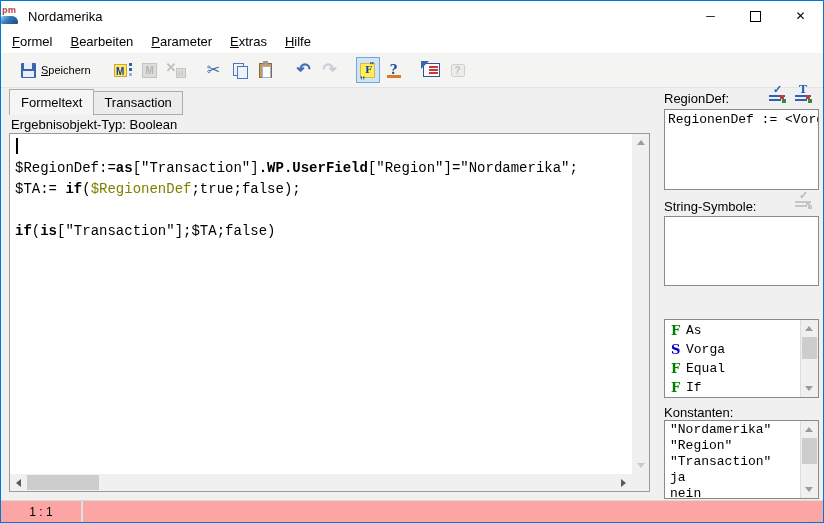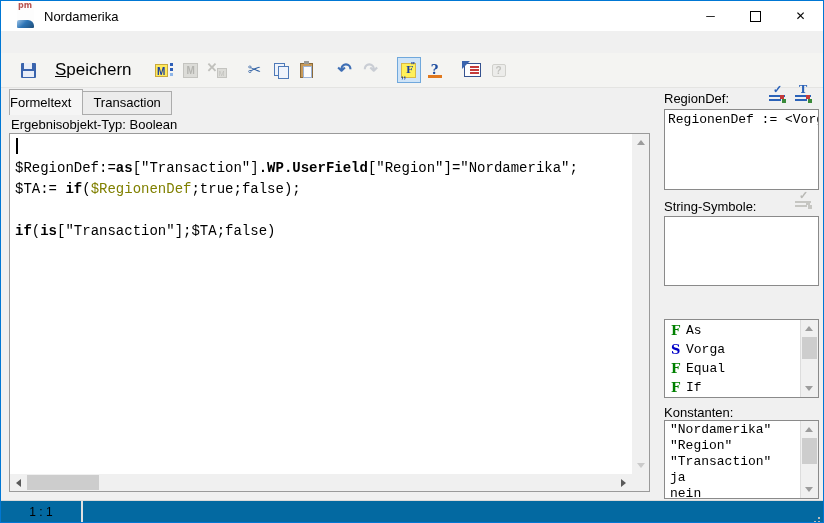--- a/index.html
+++ b/index.html
@@ -4,38 +4,38 @@
 <style>
   html,body{margin:0;padding:0;background:#fff;}
   #window{
     position:relative;width:824px;height:523px;box-sizing:border-box;
     border:1px solid #0077d4;background:#f0f0f0;
     font-family:"Liberation Sans",sans-serif;font-size:13px;color:#000;
     overflow:hidden;
   }
   
   .titlebar{position:absolute;left:0;top:0;right:0;height:30px;background:#fff;display:flex;align-items:center;}
-  .app-icon{width:17px;height:24px;margin-left:16px;position:relative;background:#fdfdfd;}
+  .app-icon{width:17px;height:15px;margin-left:0;position:relative;background:#fdfdfd;}
   .app-icon .pm{position:absolute;left:1px;top:-3px;font-size:8px;font-weight:bold;color:#b85450;font-family:"DejaVu Sans",sans-serif;}
   .app-icon .wave{position:absolute;left:0;bottom:0;width:17px;height:8px;background:linear-gradient(135deg,#9dc3e6 0%,#2e75b6 45%,#1f4e79 100%);border-radius:2px 6px 1px 1px;}
   .title-text{margin-left:10px;font-size:13px;}
   .win-controls{position:absolute;right:0;top:0;height:30px;display:flex;}
   .win-btn{width:45px;height:30px;display:flex;align-items:center;justify-content:center;font-size:12px;color:#000;}
   .max-glyph{width:9px;height:9px;border:1px solid #000;display:inline-block;}
   
   .menubar{position:absolute;top:30px;left:0;right:0;height:22px;background:#fff;display:flex;align-items:flex-end;padding-left:2px;}
   .menu-item{padding:3px 9px 4px 9px;font-size:13px;}
   .menu-item u{text-decoration:underline;}
   
   .toolbar{position:absolute;top:52px;left:0;right:0;height:34px;background:#f4f4f2;border-bottom:1px solid #e4e4e2;display:flex;align-items:center;padding-left:12px;}
   .tb-btn{height:26px;min-width:24px;display:flex;align-items:center;justify-content:center;margin:0 1px;border:1px solid transparent;box-sizing:border-box;}
   .tb-btn.with-label{padding:0 6px;}
   .tb-btn.active{background:#cfe4f7;border-color:#70a8dc;}
   .tb-gap{width:12px;}
-  .tb-label{margin-left:19px;font-size:17px;}
+  .tb-label{margin-left:5px;font-size:11px;}
   .tb-label u{text-decoration:underline;}
   
   .ic-floppy{width:15px;height:15px;position:relative;background:#3a64ad;border-radius:1px;}
   .ic-floppy::before{content:"";position:absolute;left:3px;top:0;width:8px;height:6px;background:#e9eef8;}
   .ic-floppy::after{content:"";position:absolute;left:2px;bottom:1px;width:11px;height:6px;background:#e9eef8;}
   .ic-macro-add{width:20px;height:15px;position:relative;}
   .ic-macro-add .mbox{position:absolute;left:0;top:1px;width:13px;height:13px;background:#ffe95c;border:1px solid #caa93c;color:#1b3f9e;font-weight:bold;font-size:10px;line-height:13px;text-align:center;box-sizing:border-box;}
   .ic-macro-add .dots{position:absolute;right:2px;top:0;width:3px;height:3px;background:#2e5fb8;box-shadow:0 5px 0 #2e5fb8,0 10px 0 #8fb6e8;}
   .ic-macro-gray{width:15px;height:15px;background:#dcdcd8;border:1px solid #c4c4c0;color:#b4b4b0;font-weight:bold;font-size:10px;line-height:13px;text-align:center;box-sizing:border-box;}
   .ic-macro-del{width:20px;height:15px;position:relative;color:#c0c0bc;}
@@ -59,21 +59,21 @@
   .ic-qcheck .q{color:#1f4ea0;font-weight:bold;font-size:13px;line-height:13px;font-family:"DejaVu Serif",serif;}
   .ic-qcheck .bar{position:absolute;left:1px;bottom:0;width:14px;height:3px;background:#e0781e;}
   .ic-book{width:17px;height:14px;position:relative;background:#fdfdfd;border:1px solid #35528f;box-sizing:border-box;}
   .ic-book::before{content:"";position:absolute;left:5px;top:2px;width:9px;height:2px;background:#c43a3a;box-shadow:0 3px 0 #c43a3a,0 6px 0 #c43a3a;}
   .ic-book::after{content:"";position:absolute;left:-3px;top:-3px;border:4px solid transparent;border-top-color:#3a64ad;border-left-color:#3a64ad;}
   .ic-qgray{width:14px;height:13px;background:#ececea;border:1px solid #d0d0cc;border-radius:2px;color:#c2c2be;font-weight:bold;font-size:10px;line-height:12px;text-align:center;box-sizing:border-box;}
   
   .tabs{position:absolute;left:8px;top:88px;display:flex;align-items:flex-end;}
   .tab{padding:3px 10px 4px 10px;border:1px solid #acacac;background:#ececec;border-left:none;font-size:13px;}
   .tab:first-child{border-left:1px solid #acacac;}
-  .tab.active{background:#f5f5f5;padding:5px 11px 5px 0;border-bottom:none;position:relative;z-index:2;}
+  .tab.active{background:#f5f5f5;padding:5px 11px 5px 11px;border-bottom:none;position:relative;z-index:2;}
   .result-type{position:absolute;left:10px;top:116px;font-size:13px;}
   
   .editor{position:absolute;left:8px;top:132px;width:641px;height:359px;background:#fff;border:1px solid #9a9a9a;box-sizing:border-box;}
   .code{position:absolute;left:0;top:0;right:17px;bottom:17px;overflow:hidden;padding:3px 0 0 5px;
         font-family:"Liberation Mono","DejaVu Sans Mono",monospace;font-size:14px;line-height:21px;white-space:pre;}
   .code-line{height:21px;}
   .tok-kw{font-weight:bold;}
   .tok-param{color:#808000;}
   .caret{position:absolute;left:6px;top:4px;width:2px;height:16px;background:#000;}
   
@@ -101,21 +101,21 @@
   .mini-ic.gray .l1,.mini-ic.gray .l2{background:#c6c6c2;}
   .mini-ic.gray .r1,.mini-ic.gray .g1{background:#c6c6c2;}
   .box{position:absolute;background:#fff;border:1px solid #8a8a8a;box-sizing:border-box;}
   .mono-val{font-family:"Liberation Mono","DejaVu Sans Mono",monospace;font-size:13px;padding:2px 3px;white-space:pre;overflow:hidden;display:block;}
   .lb-content{position:absolute;left:0;top:1px;right:17px;bottom:0;overflow:hidden;}
   .lb-vscroll{position:absolute;right:0;top:0;bottom:0;width:17px;background:#f0f0f0;border-left:1px solid #dcdcdc;}
   .fn-row{height:19px;display:flex;align-items:center;padding-left:6px;font-family:"Liberation Mono","DejaVu Sans Mono",monospace;font-size:13px;}
   .fn-ic{font-weight:bold;font-size:13px;width:15px;font-family:"DejaVu Serif",serif;}
   .const-row{height:16px;line-height:16px;font-family:"Liberation Mono","DejaVu Sans Mono",monospace;font-size:13px;padding-left:5px;white-space:pre;}
   
-  .statusbar{position:absolute;left:0;right:0;bottom:0;height:21px;background:#0369a1;border-top:1px solid #dadada;display:flex;align-items:center;font-size:12px;}
+  .statusbar{position:absolute;left:0;right:0;bottom:0;height:21px;background:#fca5a5;border-top:1px solid #dadada;display:flex;align-items:center;font-size:12px;}
   .sb-cell{height:100%;display:flex;align-items:center;justify-content:center;}
   .sb-sep{width:1px;height:21px;background:#e0e0e0;}
   .grip{position:absolute;right:3px;bottom:3px;width:2px;height:2px;background:#b9b9b9;
         box-shadow:-4px 4px 0 #b9b9b9,0 4px 0 #b9b9b9,-8px 8px 0 #b9b9b9,-4px 8px 0 #b9b9b9,0 8px 0 #b9b9b9;}
 </style>
 </head>
 <body>
 
 <div id="window">
 
@@ -131,20 +131,27 @@
         </div>
       <div class="win-btn">
           <span class="max-glyph"></span>
         </div>
       <div class="win-btn">
           <span>✕</span>
         </div>
     </div>
   </div>
 
+  <div class="menubar">
+      <span class="menu-item"><u>F</u>ormel</span>
+      <span class="menu-item"><u>B</u>earbeiten</span>
+      <span class="menu-item"><u>P</u>arameter</span>
+      <span class="menu-item"><u>E</u>xtras</span>
+      <span class="menu-item"><u>H</u>ilfe</span>
+    </div>
 
   <div class="toolbar">
     <div class="tb-btn with-label">
       <span class="ic-floppy"></span>
       <span class="tb-label"><u>S</u>peichern</span>
     </div>
     <div class="tb-gap"></div>
     <div class="tb-btn">
       <span class="ic-macro-add">
           <span class="mbox">M</span>

